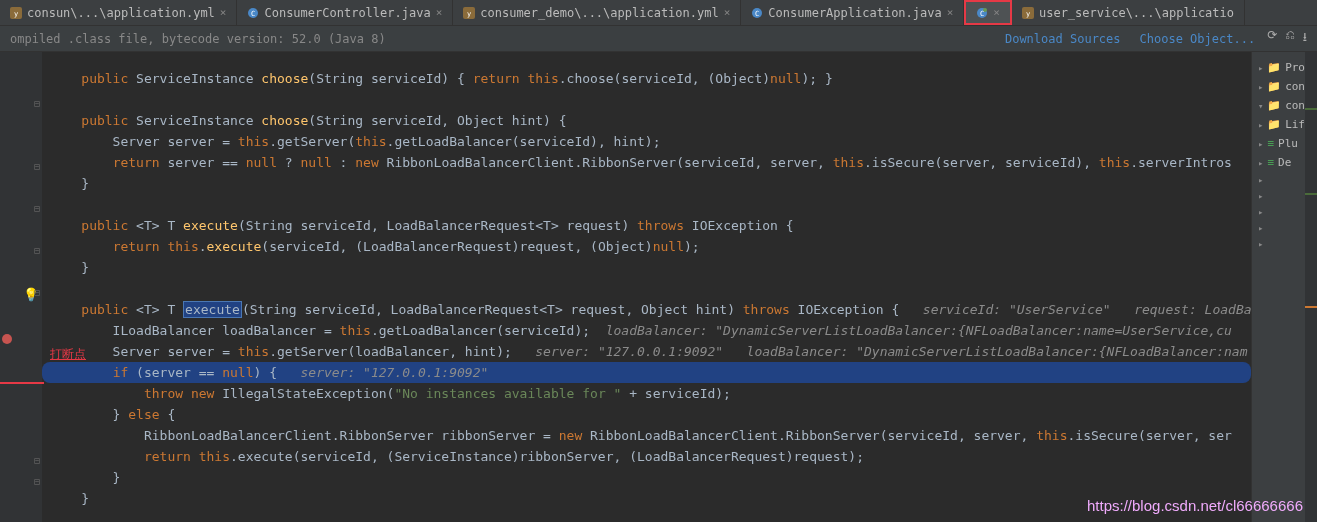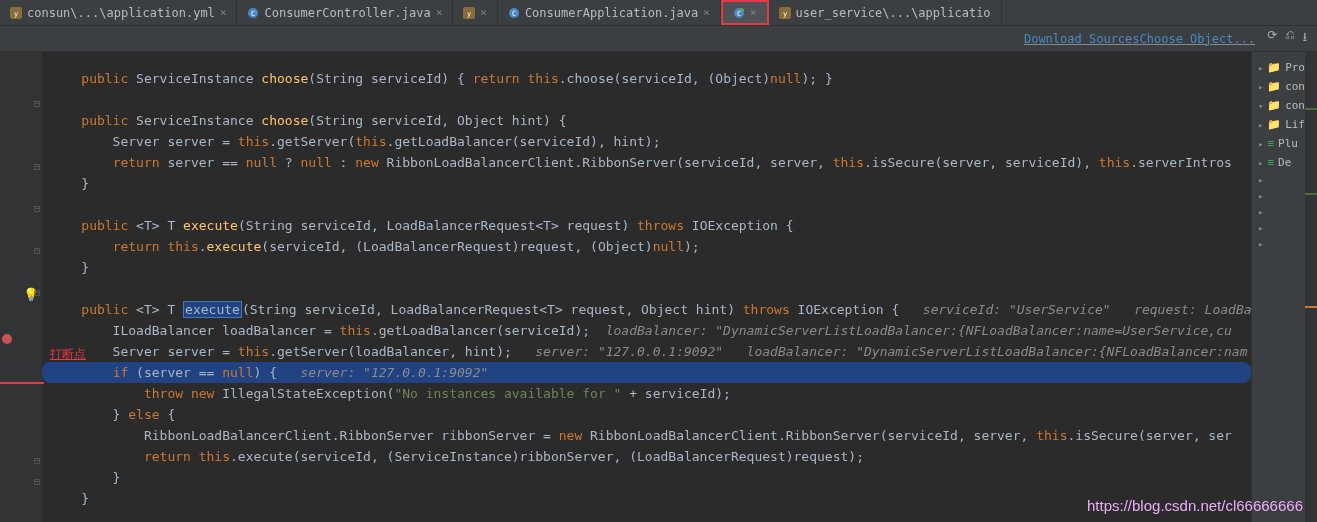--- a/index.html
+++ b/index.html
@@ -5,21 +5,21 @@
 * { margin:0; padding:0; box-sizing:border-box; }
 body { background:#2b2b2b; font-family:"Consolas","Monaco",monospace; font-size:13px; color:#a9b7c6; width:1317px; height:522px; overflow:hidden; position:relative; }
 .tabs { display:flex; background:#3c3f41; height:26px; border-bottom:1px solid #323232; align-items:stretch; }
 .tab { display:flex; align-items:center; padding:0 10px; gap:5px; color:#bbbbbb; border-right:1px solid #323232; cursor:pointer; white-space:nowrap; font-size:12px; }
 .tab.highlighted { border:2px solid #e63946; background:#4e5254; }
 .tab .close { color:#858585; font-size:11px; }
 .icon-yml { width:12px; height:12px; }
 .icon-java { width:12px; height:12px; }
 .icon-class { width:12px; height:12px; }
 .notice-bar { background:#3b3f41; height:26px; display:flex; align-items:center; padding:0 10px; color:#888; font-size:12px; border-bottom:1px solid #323232; }
-.notice-bar .links { margin-left:auto; display:flex; gap:0;text-decoration:underline; }
+.notice-bar .links { margin-left:auto; display:flex; gap:19px; }
 .notice-bar .links span { color:#4a88c7; cursor:pointer; }
 .notice-bar .tools { display:flex; gap:8px; margin-left:12px; color:#aaa; }
 .main { display:flex; height:calc(100% - 52px); }
 .gutter { width:42px; background:#313335; position:relative; flex-shrink:0; }
 .fold { position:absolute; right:2px; color:#606060; font-size:10px; cursor:pointer; }
 .bulb { position:absolute; right:2px; color:#d9a13b; font-size:13px; }
 .bp { position:absolute; left:2px; width:10px; height:10px; background:#c75450; border-radius:50%; }
 .code { flex:1; padding:16px 0 0 0; line-height:21px; white-space:pre; overflow:hidden; position:relative; }
 .line { height:21px; padding-left:8px; position:relative; }
 .line.cur { background:#214283;border-radius:8px; }
@@ -57,20 +57,21 @@
         <text x="6" y="9" font-size="7" text-anchor="middle" fill="#fff">C</text>
       </svg>
       <span>ConsumerController.java</span>
       <span class="close">×</span>
     </div>
     <div class="tab">
       <svg class="icon-yml" viewBox="0 0 12 12">
         <rect width="12" height="12" fill="#8a6b3a" rx="2"></rect>
         <text x="6" y="9" font-size="7" text-anchor="middle" fill="#fff">y</text>
       </svg>
+      <span>consumer_demo\...\application.yml</span>
       <span class="close">×</span>
     </div>
     <div class="tab">
       <svg class="icon-java" viewBox="0 0 12 12">
         <circle cx="6" cy="6" r="5" fill="#4a88c7"></circle>
         <text x="6" y="9" font-size="7" text-anchor="middle" fill="#fff">C</text>
       </svg>
       <span>ConsumerApplication.java</span>
       <span class="close">×</span>
     </div>
@@ -85,20 +86,21 @@
     <div class="tab">
       <svg class="icon-yml" viewBox="0 0 12 12">
         <rect width="12" height="12" fill="#8a6b3a" rx="2"></rect>
         <text x="6" y="9" font-size="7" text-anchor="middle" fill="#fff">y</text>
       </svg>
       <span>user_service\...\applicatio</span>
     </div>
   </div>
 
 <div class="notice-bar">
+  <span>ompiled .class file, bytecode version: 52.0 (Java 8)</span>
   <div class="links">
     <span>Download Sources</span>
     <span>Choose Object...</span>
   </div>
   <div class="tools">
     <span>⟳</span>
     <span>⎌</span>
     <span>⭳</span>
   </div>
 </div>

